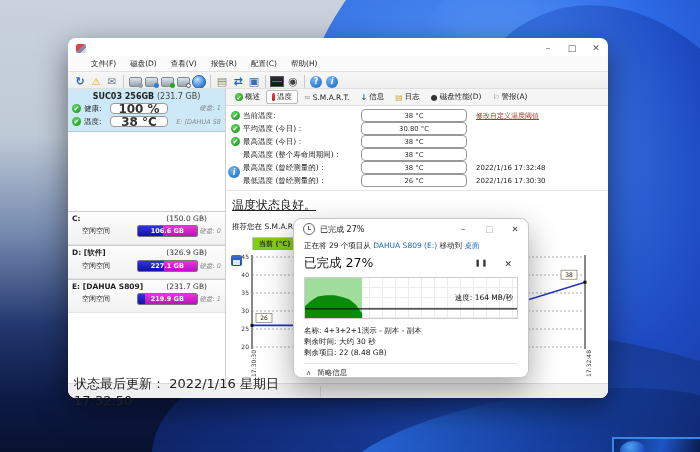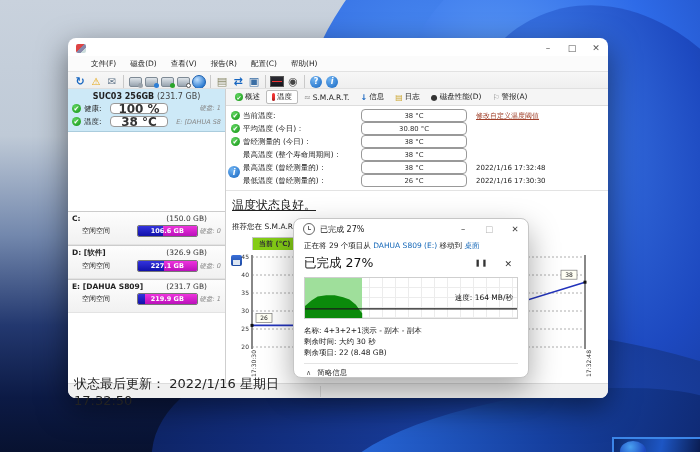--- a/index.html
+++ b/index.html
@@ -358,21 +358,21 @@
           <span class="ricon">
               <span class="chk">✔</span>
             </span>
           <span class="rlab">平均温度 (今日)：</span>
           <span class="vbar"><span class="vfill" style="width: 45%;"></span><span class="vtxt">30.80 °C</span></span>
         </div>
         <div class="trow">
           <span class="ricon">
               <span class="chk">✔</span>
             </span>
-          <span class="rlab">曾经测量的 (今日)：</span>
+          <span class="rlab">最高温度 (今日)：</span>
           <span class="vbar"><span class="vfill" style="width: 55%;"></span><span class="vtxt">38 °C</span></span>
         </div>
         <div class="trow">
           <span class="ricon"></span>
           <span class="rlab">最高温度 (整个寿命周期间)：</span>
           <span class="vbar"><span class="vfill" style="width: 55%;"></span><span class="vtxt">38 °C</span></span>
         </div>
         <div class="trow">
           <span class="ricon"></span>
           <span class="rlab">最高温度 (曾经测量的)：</span>

